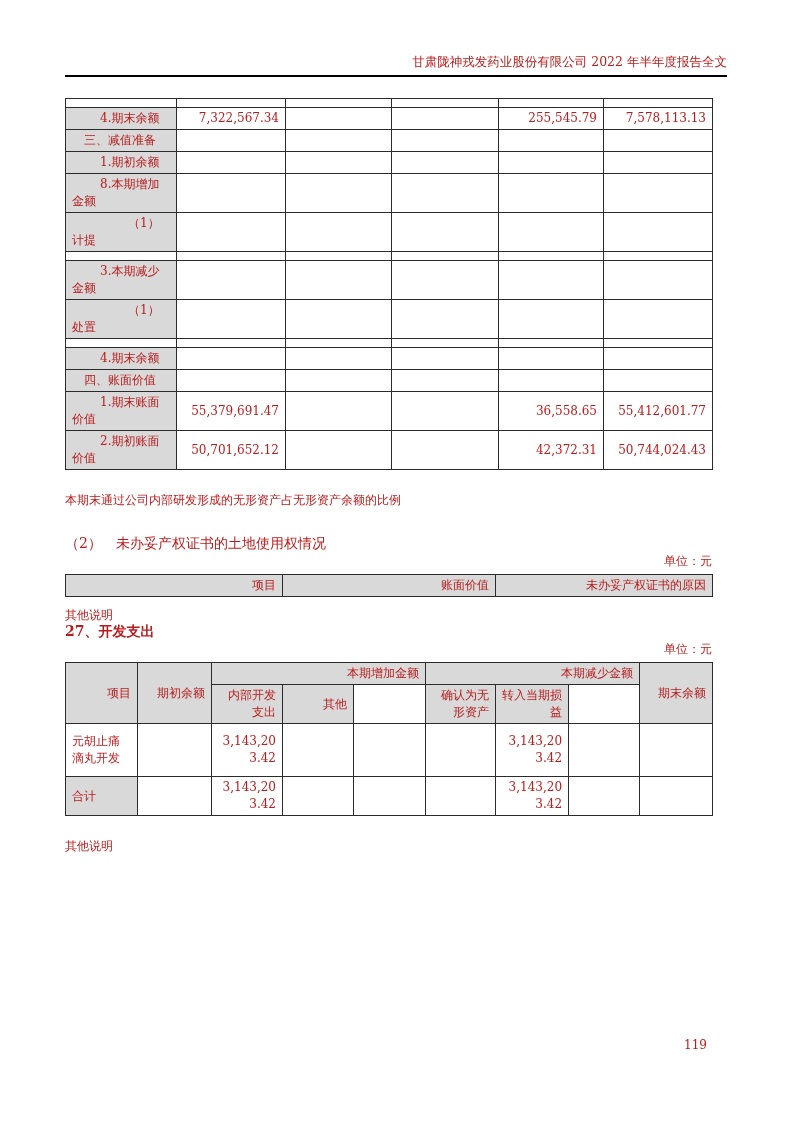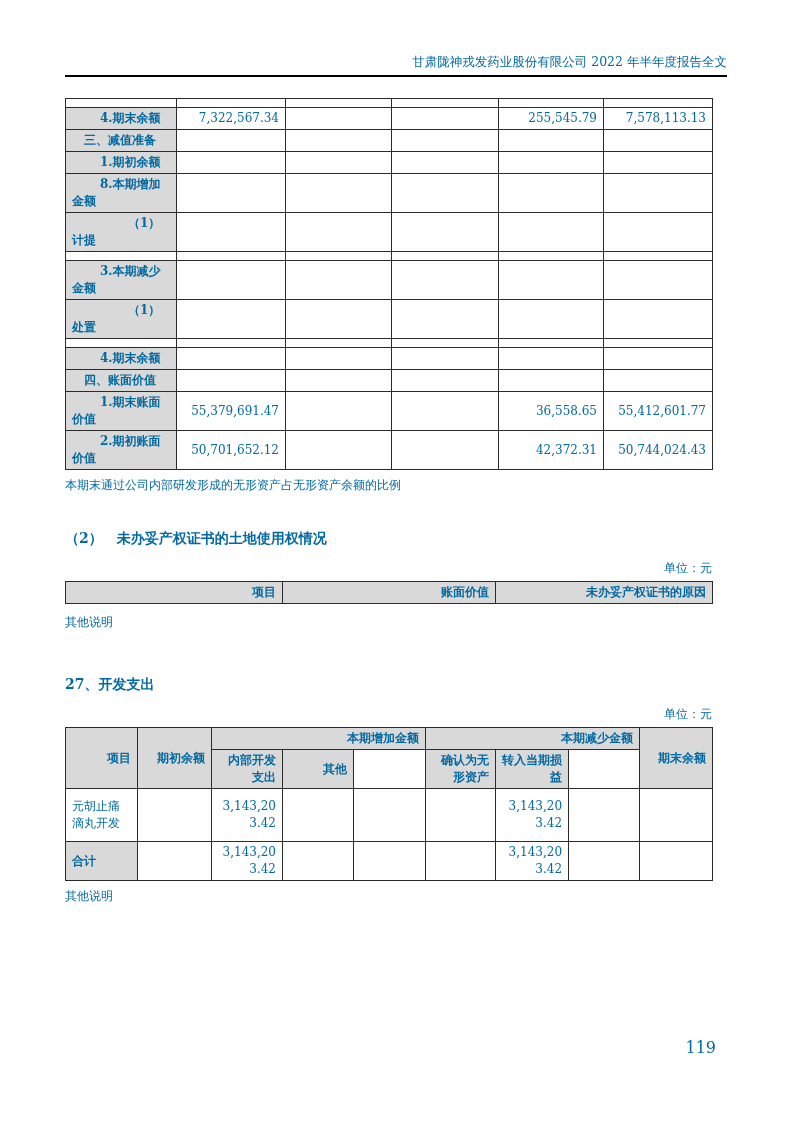--- a/index.html
+++ b/index.html
@@ -2,21 +2,21 @@
 <html><head>
 <meta charset="utf-8">
 <style>
   html,body { margin:0; padding:0; background:#ffffff; }
   .page {
     position: relative;
     width: 793px;
     height: 1122px;
     background: #ffffff;
     font-family: "DejaVu Serif", "Liberation Serif", serif;
-    color: #0369a1;
+    color: #b91c1c;
     overflow: hidden;
   }
   .content { margin-left: 65px; width: 662px; }
 
   
   .doc-header {
     padding-top: 54px;
     text-align: right;
     font-size: 12.5px;
     line-height: 16px;
@@ -29,48 +29,48 @@
   td, th {
     border: 1px solid #2b2b2b;
     font-size: 12px;
     font-weight: normal;
     line-height: 17px;
     padding: 2px 6px;
     vertical-align: middle;
     overflow: hidden;
     word-break: break-word;
   }
-  .shade { background: #d9d9d9; font-weight: bold; }
+  .shade { background: #d9d9d9; }
   .lbl  { text-align: left; }
   .num  { text-align: right; word-break: break-all; }
   .ctr  { text-align: right; }
   .ind0 { padding-left: 18px; }
   .ind1 { text-indent: 28px; }
   .ind2 { text-indent: 56px; }
   tr.thin td { height: 8px; padding-top: 0; padding-bottom: 0; }
   tr.tall td { height: 48px; }
 
   .t1 { margin-top: 21px; }
 
-  .note { font-size: 12px; line-height: 16px; margin-top: 7px; }
-
-  .sec-title { font-size: 14px; font-weight: bold; margin-top: 37px; }
+  .note { font-size: 12px; line-height: 16px; margin-top: 22px; }
+
+  .sec-title { font-size: 14px; font-weight: normal; margin-top: 27px; }
   .sec-title .sec-num { display: inline-block; margin-right: 14px; }
 
-  .unit { width: 647px; text-align: right; font-size: 12px; margin-top: 12px; margin-bottom: 4px; }
-
-  .sec27-title { font-size: 14px; font-weight: bold; margin-top: 46px; }
+  .unit { width: 647px; text-align: right; font-size: 12px; margin-top: 0; margin-bottom: 4px; }
+
+  .sec27-title { font-size: 14px; font-weight: bold; }
 
   .note-gap { margin-top: 10px; }
 
   .page-num {
     position: absolute;
     top: 1038px;
-    right: 77px;
-    font-size: 16px;
+    right: 86px;
+    font-size: 12px;
   }
 </style>
 </head>
 <body>
 
 <div class="page">
   <div class="content">
 
     <div class="doc-header">
       <span>甘肃陇神戎发药业股份有限公司 2022 年半年度报告全文</span>

